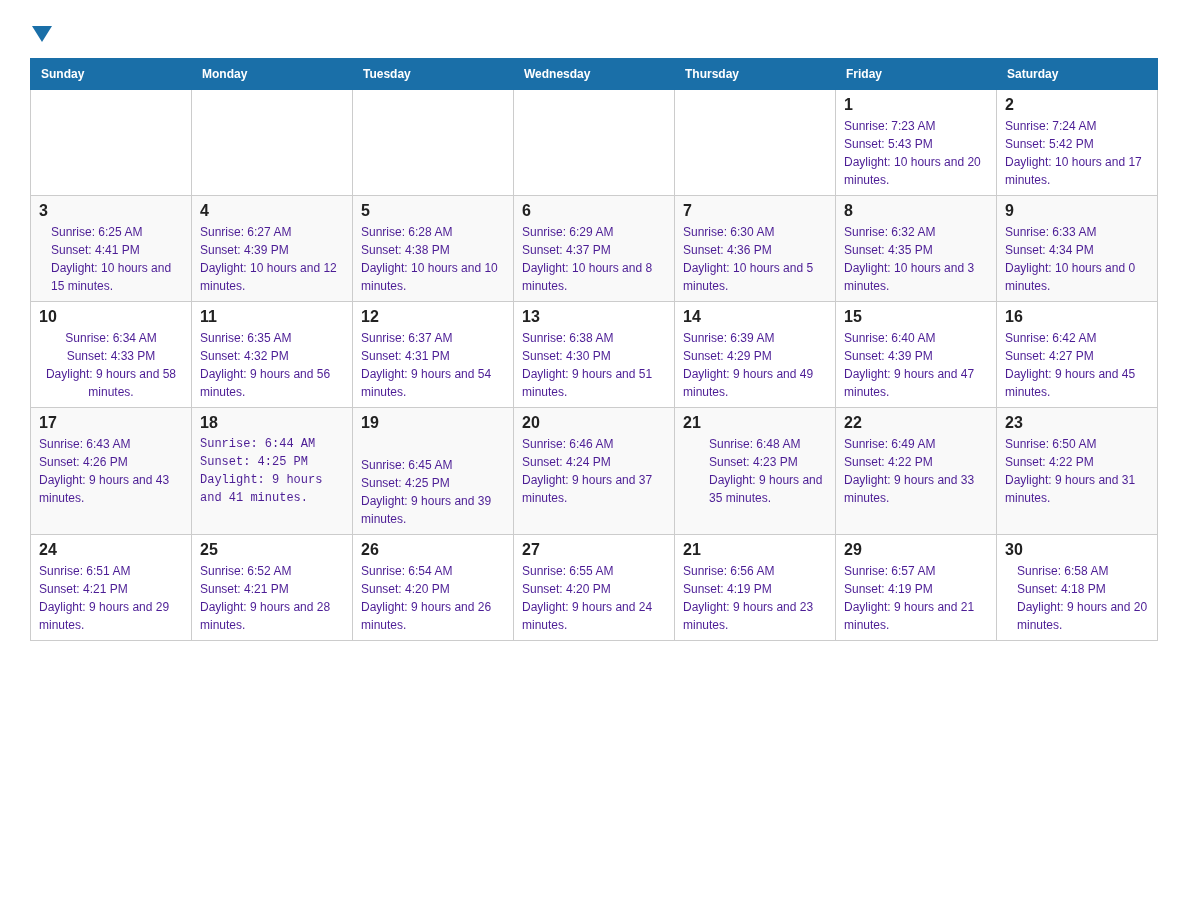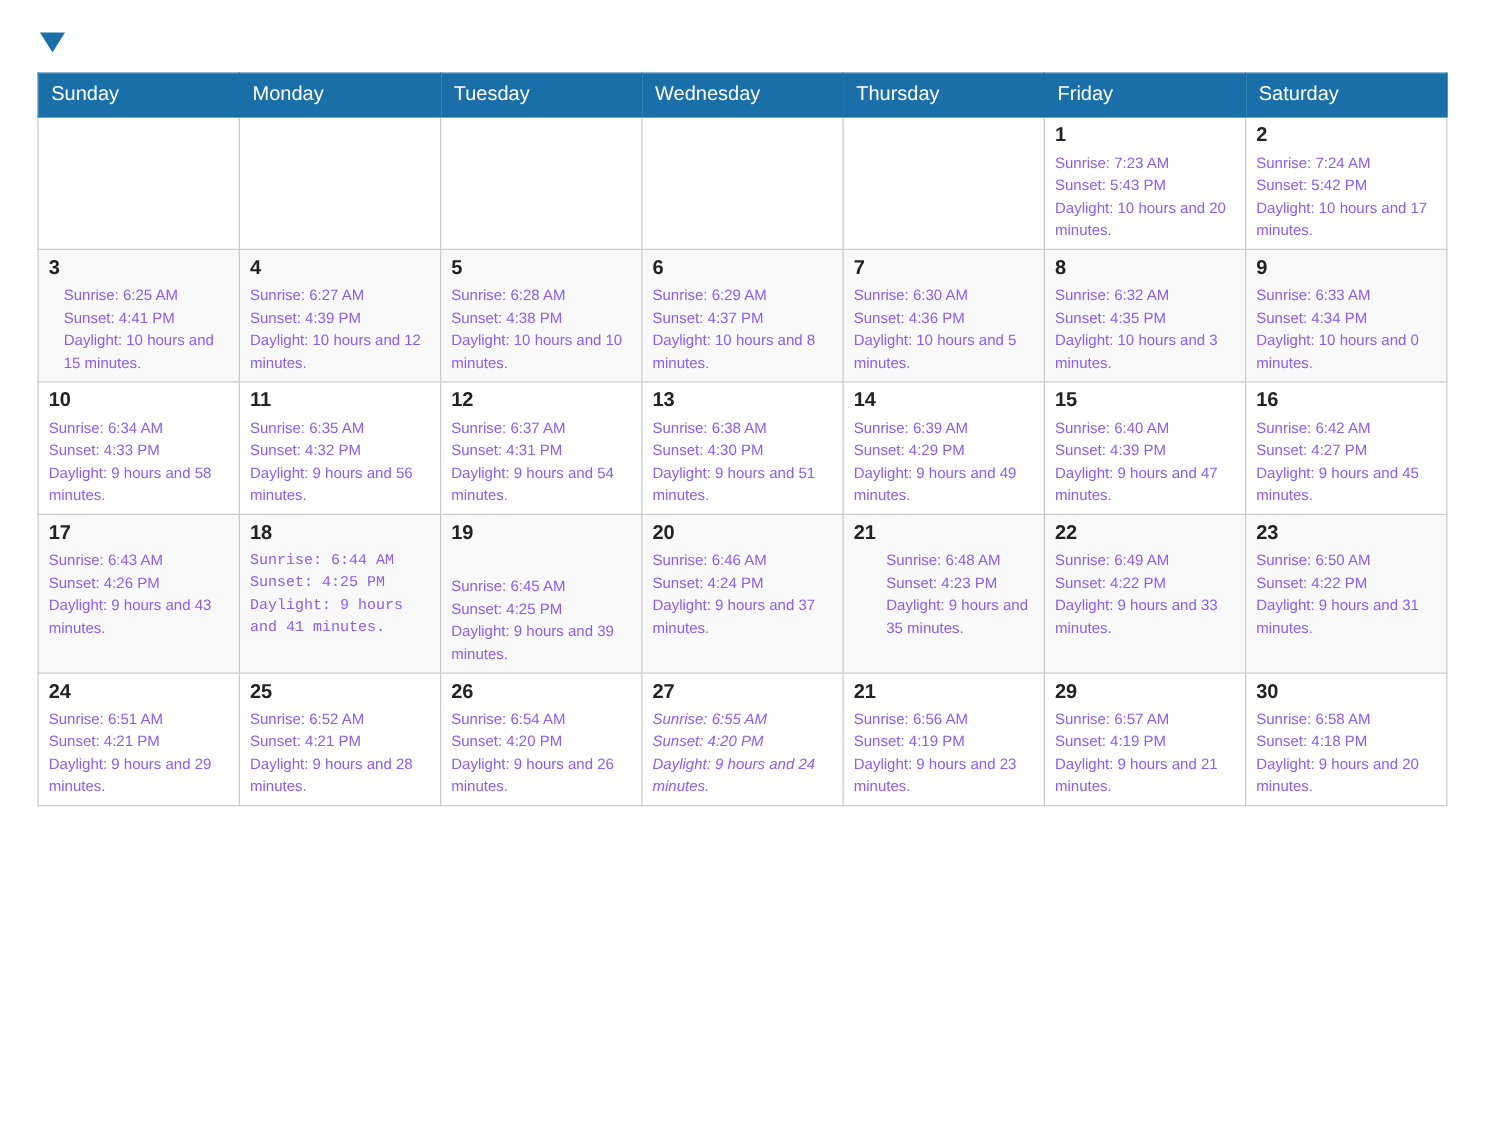--- a/index.html
+++ b/index.html
@@ -62,22 +62,22 @@
     }
     .calendar {
       width: 100%;
       border-collapse: collapse;
       margin-top: 12px;
     }
     .calendar th {
       background-color: #1a6fa8;
       color: #fff;
       padding: 8px 10px;
-      font-size: 16px;
-      font-weight: normal;
+      font-size: 12px;
+      font-weight: bold;
       text-align: left;
       border: 1px solid #1a6fa8;
     }
     .calendar td {
       vertical-align: top;
       border: 1px solid #ccc;
       padding: 6px 8px;
       width: 14.28%;
       min-height: 100px;
       background: #fff;
@@ -87,21 +87,21 @@
     }
     .day-number {
       font-size: 16px;
       font-weight: bold;
       color: #222;
       display: block;
       margin-bottom: 3px;
     }
     .day-info {
       font-size: 12px;
-      color: #8b5cf6;
+      color: #4c1d95;
       line-height: 1.5;
     }
     .empty-cell {
       background: #f9f9f9;
     }
     .calendar tbody tr:nth-child(odd) td {
       background: #fff;
     }
     .calendar tbody tr:nth-child(even) td {
       background: #f9f9f9;
@@ -198,21 +198,21 @@
         <td>
           <span class="day-number">9</span>
           <div class="day-info" style="white-space: pre-line;">Sunrise: 6:33 AM
 Sunset: 4:34 PM
 Daylight: 10 hours and 0 minutes.</div>
         </td>
       </tr>
       <tr>
         <td>
           <span class="day-number">10</span>
-          <div class="day-info" style="white-space: pre-line;">Sunrise: 6:34 AM
+          <div class="day-info" style="white-space: pre-line; text-align: center;">Sunrise: 6:34 AM
 Sunset: 4:33 PM
 Daylight: 9 hours and 58 minutes.</div>
         </td>
         <td>
           <span class="day-number">11</span>
           <div class="day-info" style="white-space: pre-line;">Sunrise: 6:35 AM
 Sunset: 4:32 PM
 Daylight: 9 hours and 56 minutes.</div>
         </td>
         <td>
@@ -304,37 +304,37 @@
 Daylight: 9 hours and 28 minutes.</div>
         </td>
         <td>
           <span class="day-number">26</span>
           <div class="day-info" style="white-space: pre-line;">Sunrise: 6:54 AM
 Sunset: 4:20 PM
 Daylight: 9 hours and 26 minutes.</div>
         </td>
         <td>
           <span class="day-number">27</span>
-          <div class="day-info" style="white-space: pre-line; font-style: italic;">Sunrise: 6:55 AM
+          <div class="day-info" style="white-space: pre-line;">Sunrise: 6:55 AM
 Sunset: 4:20 PM
 Daylight: 9 hours and 24 minutes.</div>
         </td>
         <td>
           <span class="day-number">21</span>
           <div class="day-info" style="white-space: pre-line;">Sunrise: 6:56 AM
 Sunset: 4:19 PM
 Daylight: 9 hours and 23 minutes.</div>
         </td>
         <td>
           <span class="day-number">29</span>
           <div class="day-info" style="white-space: pre-line;">Sunrise: 6:57 AM
 Sunset: 4:19 PM
 Daylight: 9 hours and 21 minutes.</div>
         </td>
         <td>
           <span class="day-number">30</span>
-          <div class="day-info" style="white-space: pre-line;">Sunrise: 6:58 AM
+          <div class="day-info" style="white-space: pre-line; margin-left: 12px;">Sunrise: 6:58 AM
 Sunset: 4:18 PM
 Daylight: 9 hours and 20 minutes.</div>
         </td>
       </tr>
     </tbody>
 </table>
 
 </body></html>

